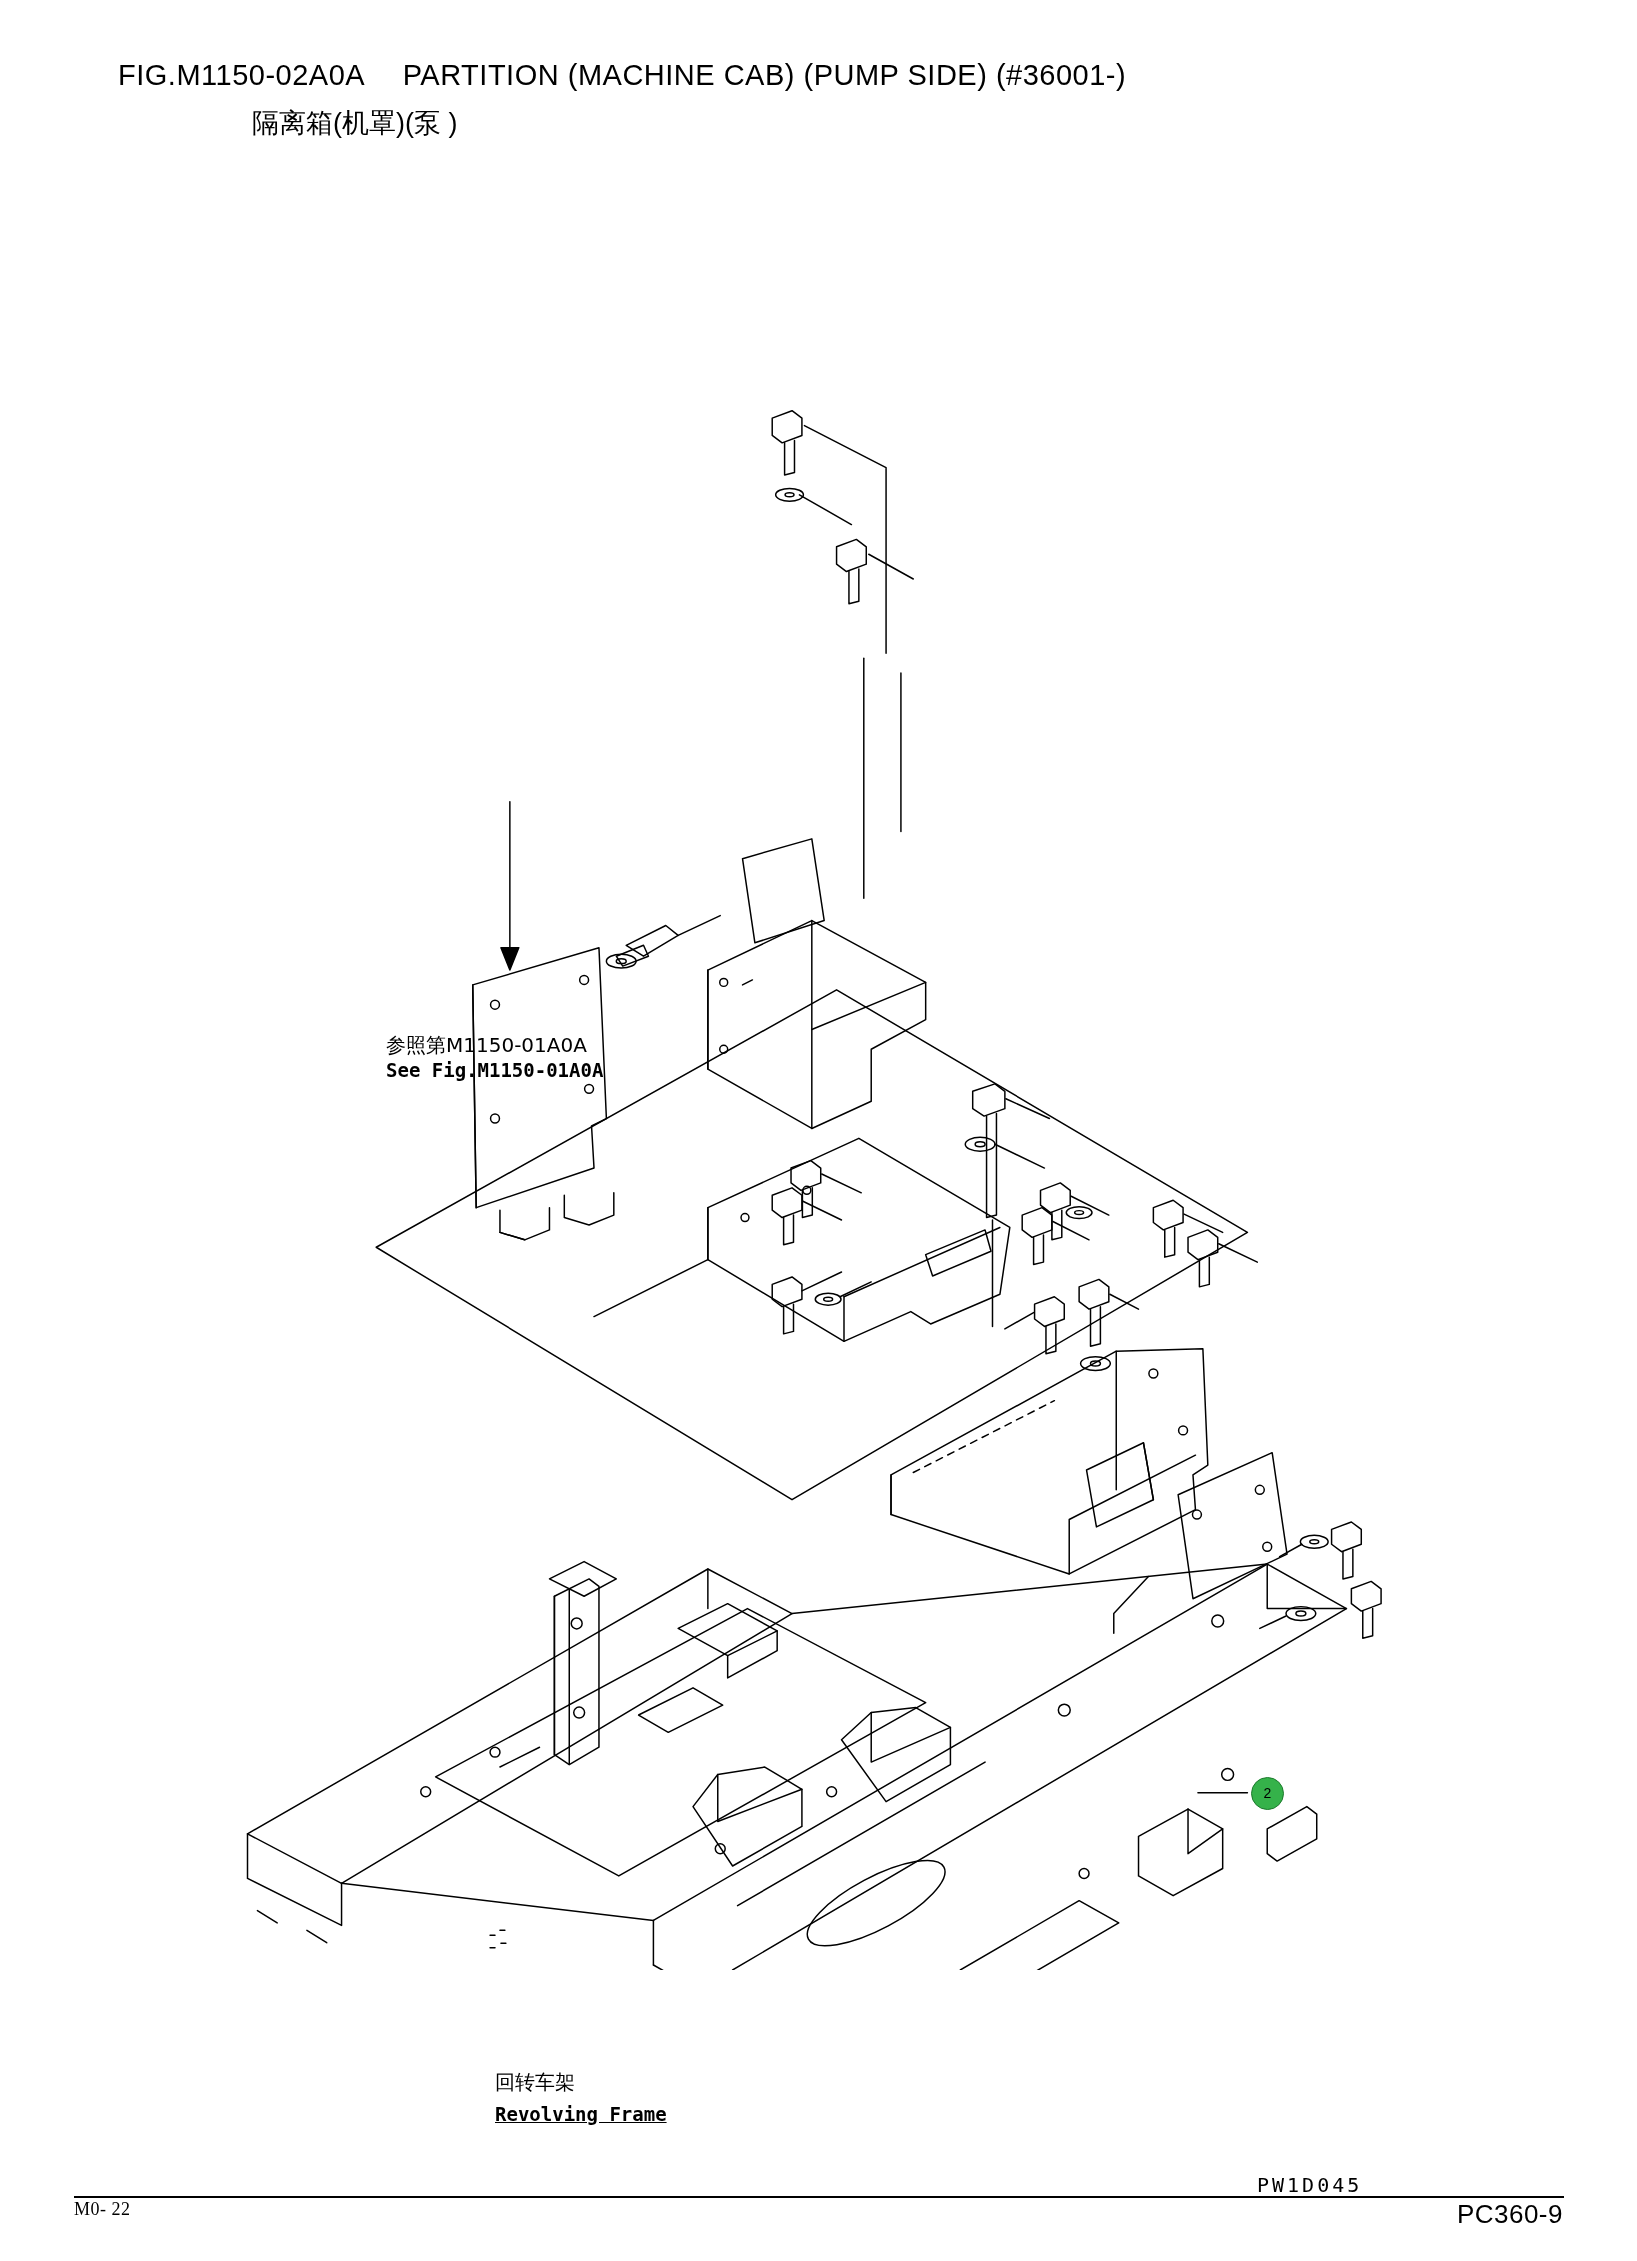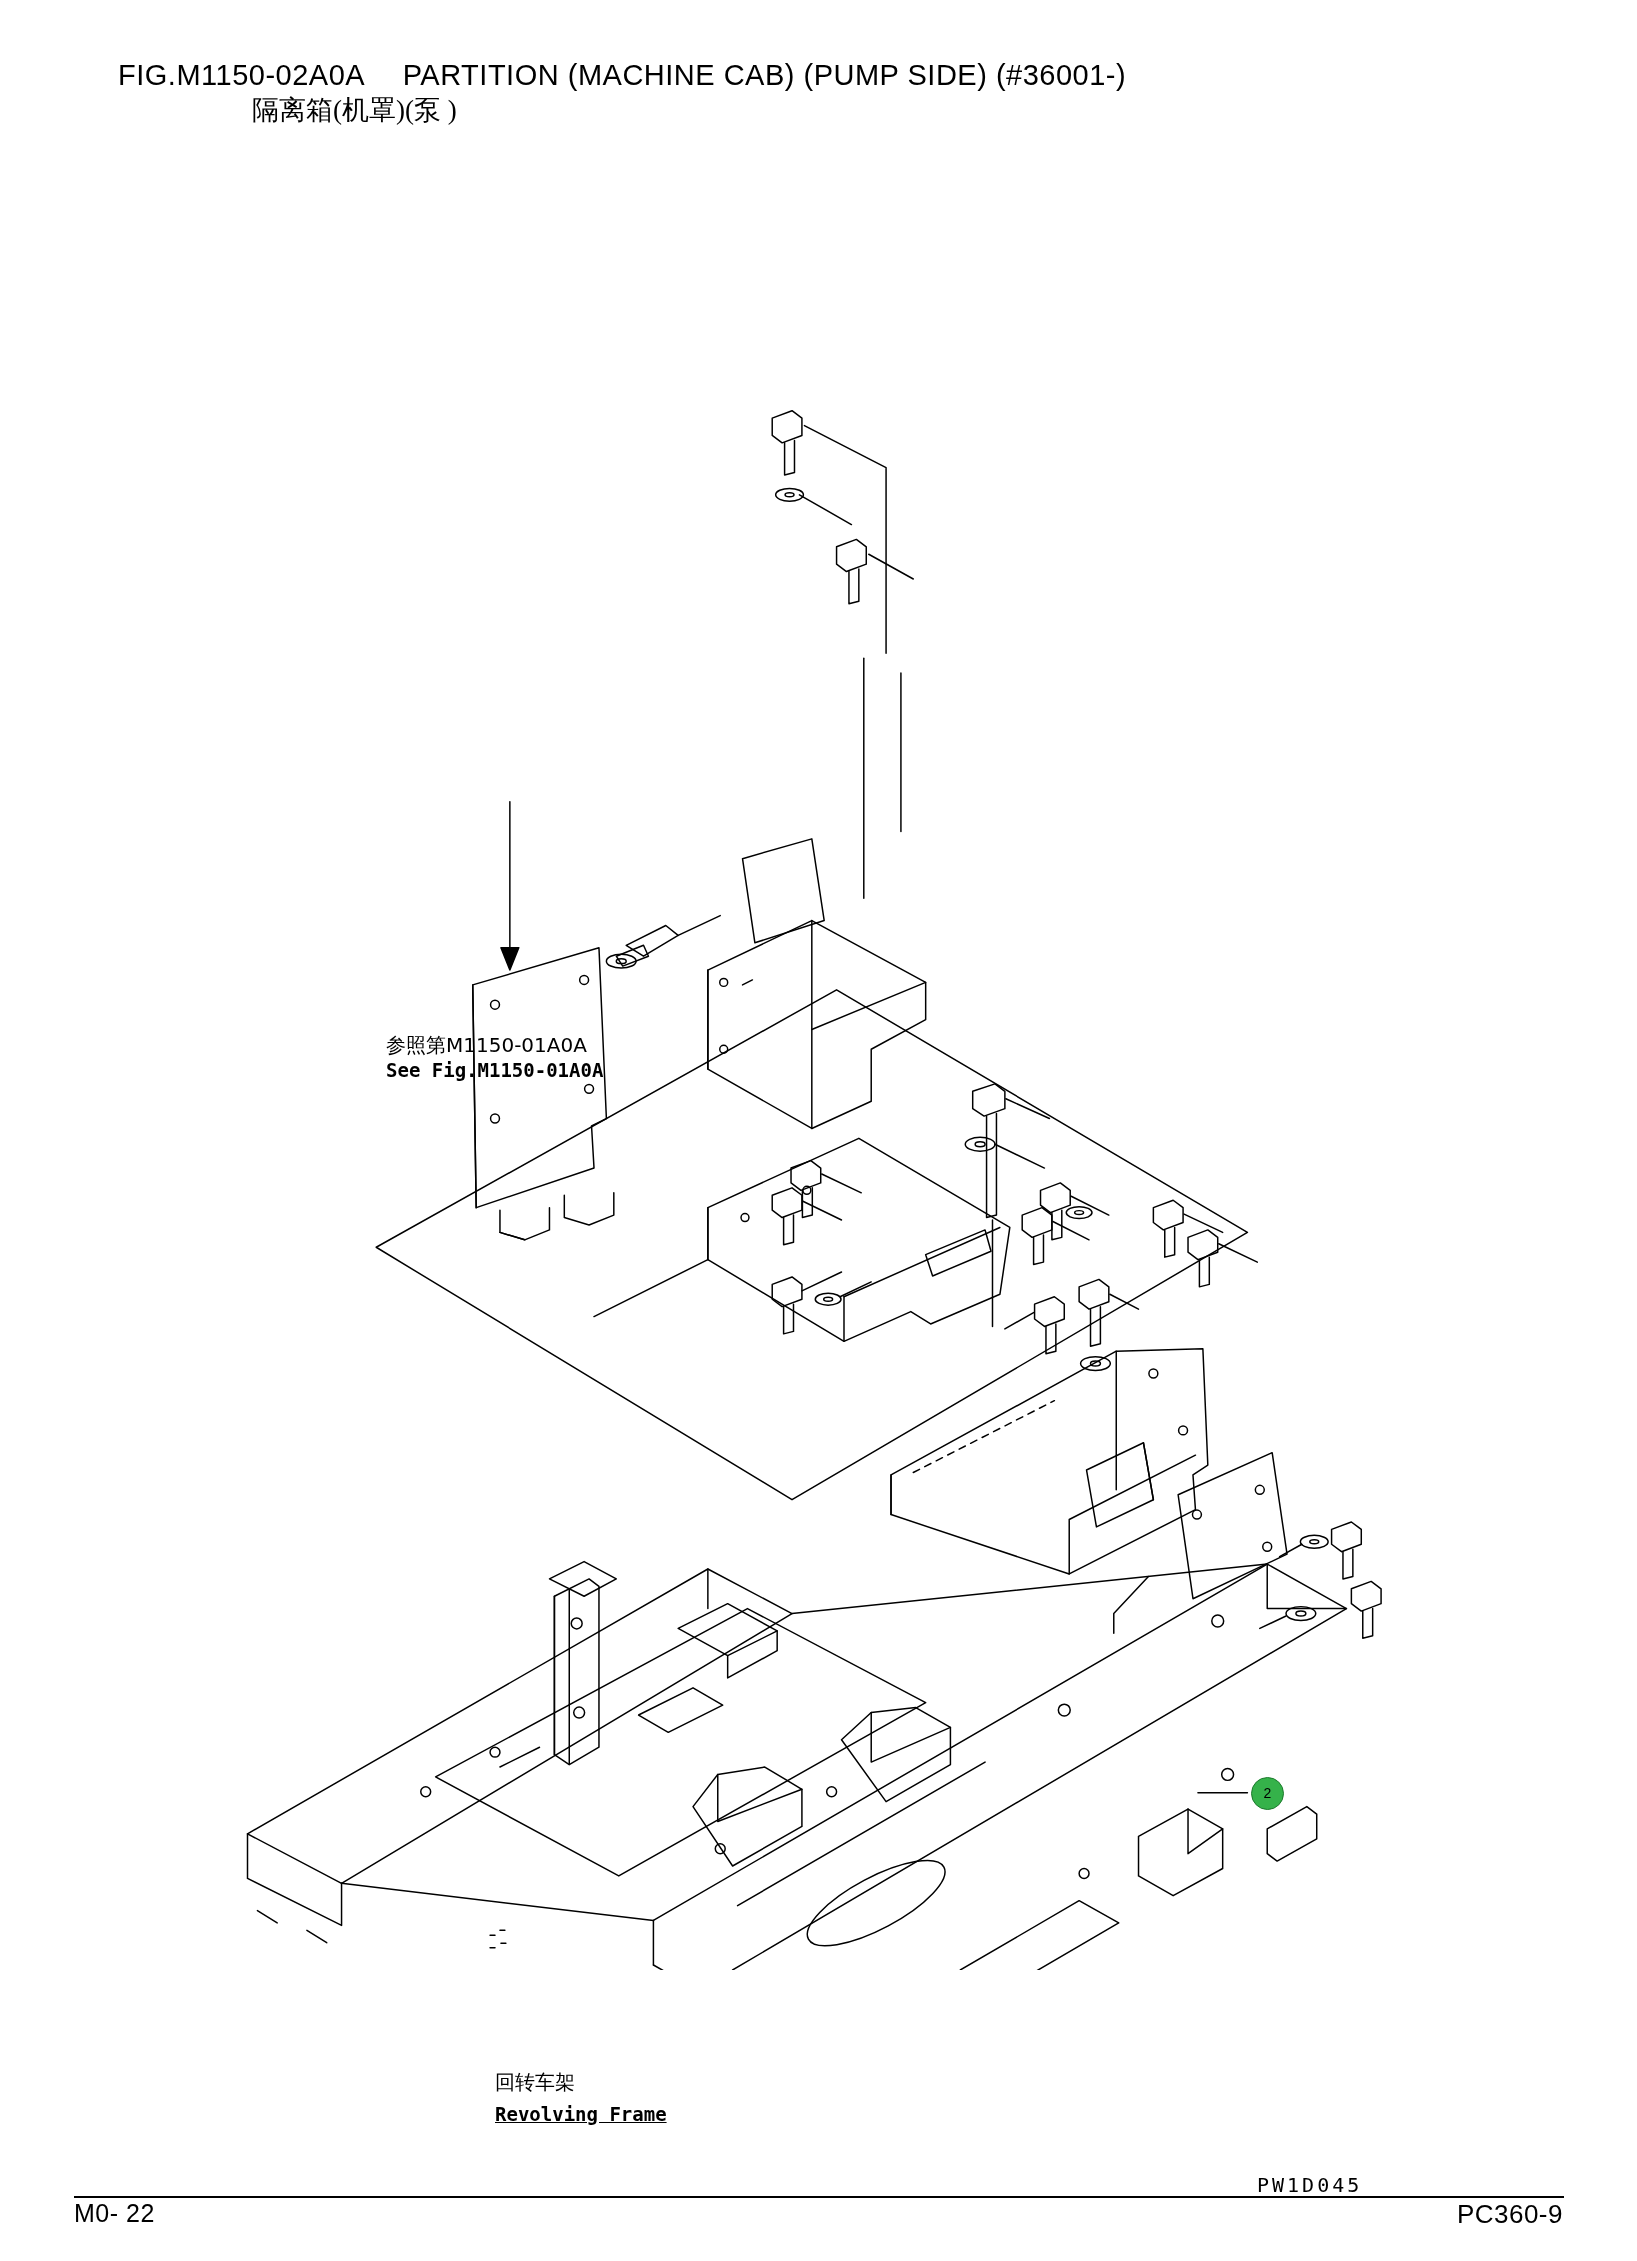--- a/index.html
+++ b/index.html
@@ -31,23 +31,24 @@
   }
   #fig-title-line .fig-code {
     font-family: "Liberation Sans", sans-serif;
   }
   #fig-title-line .fig-gap {
     display: inline-block;
     width: 22px;
   }
   #fig-subtitle-line {
     font-size: 27px;
+    margin-top: 13px;
     margin-left: 178px;
     white-space: nowrap;
-    font-family: Liberation Serif, serif;
+    font-family: Liberation Sans, sans-serif;
   }
 
   
   #drawing-area {
     position: absolute;
     left: 0;
     top: 277px;
     width: 1494px;
     height: 1693px;
   }
@@ -124,22 +125,22 @@
     left: 74px;
     top: 23px;
     width: 1490px;
     height: 1.5px;
     background: #000000;
   }
   #footer-left {
     position: absolute;
     left: 74px;
     top: 26px;
-    font-size: 25px;
-    font-family: Liberation Sans, sans-serif;
+    font-size: 18px;
+    font-family: Liberation Serif, serif;
     letter-spacing: 0.5px;
   }
   #footer-right {
     position: absolute;
     right: 74px;
     top: 26px;
     font-size: 26px;
     font-family: "Liberation Sans", sans-serif;
     letter-spacing: 0.5px;
   }

